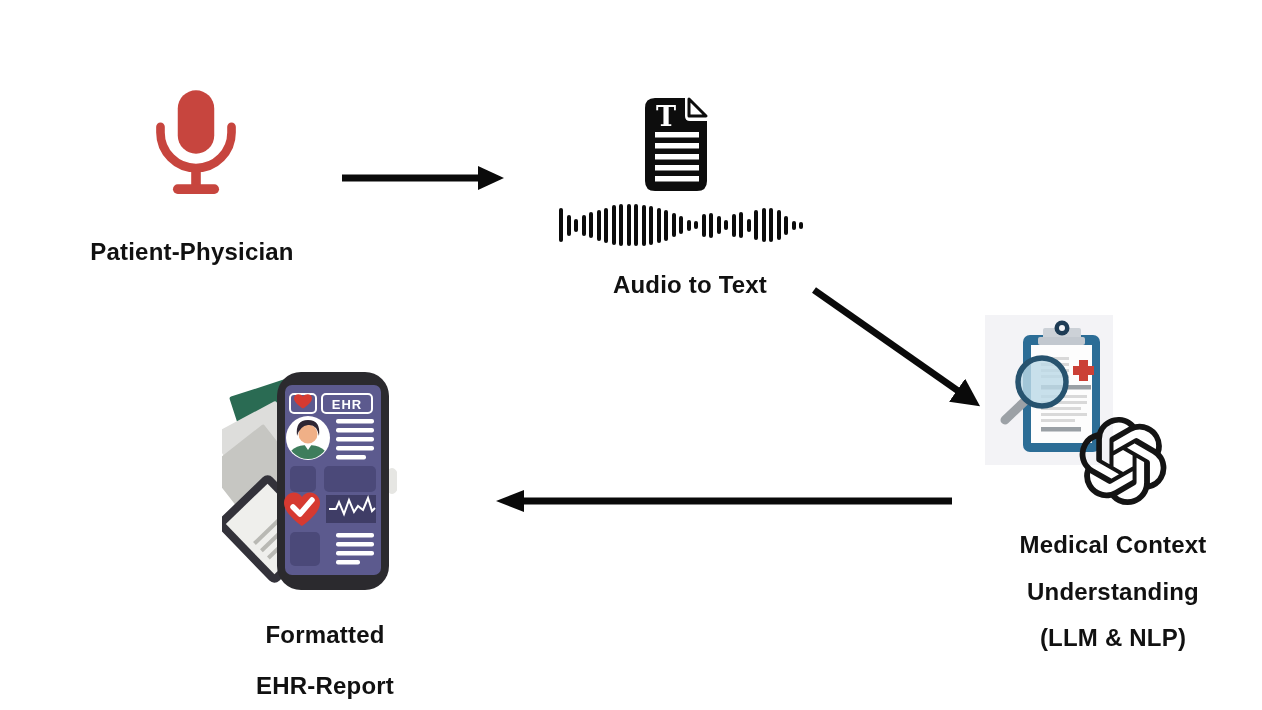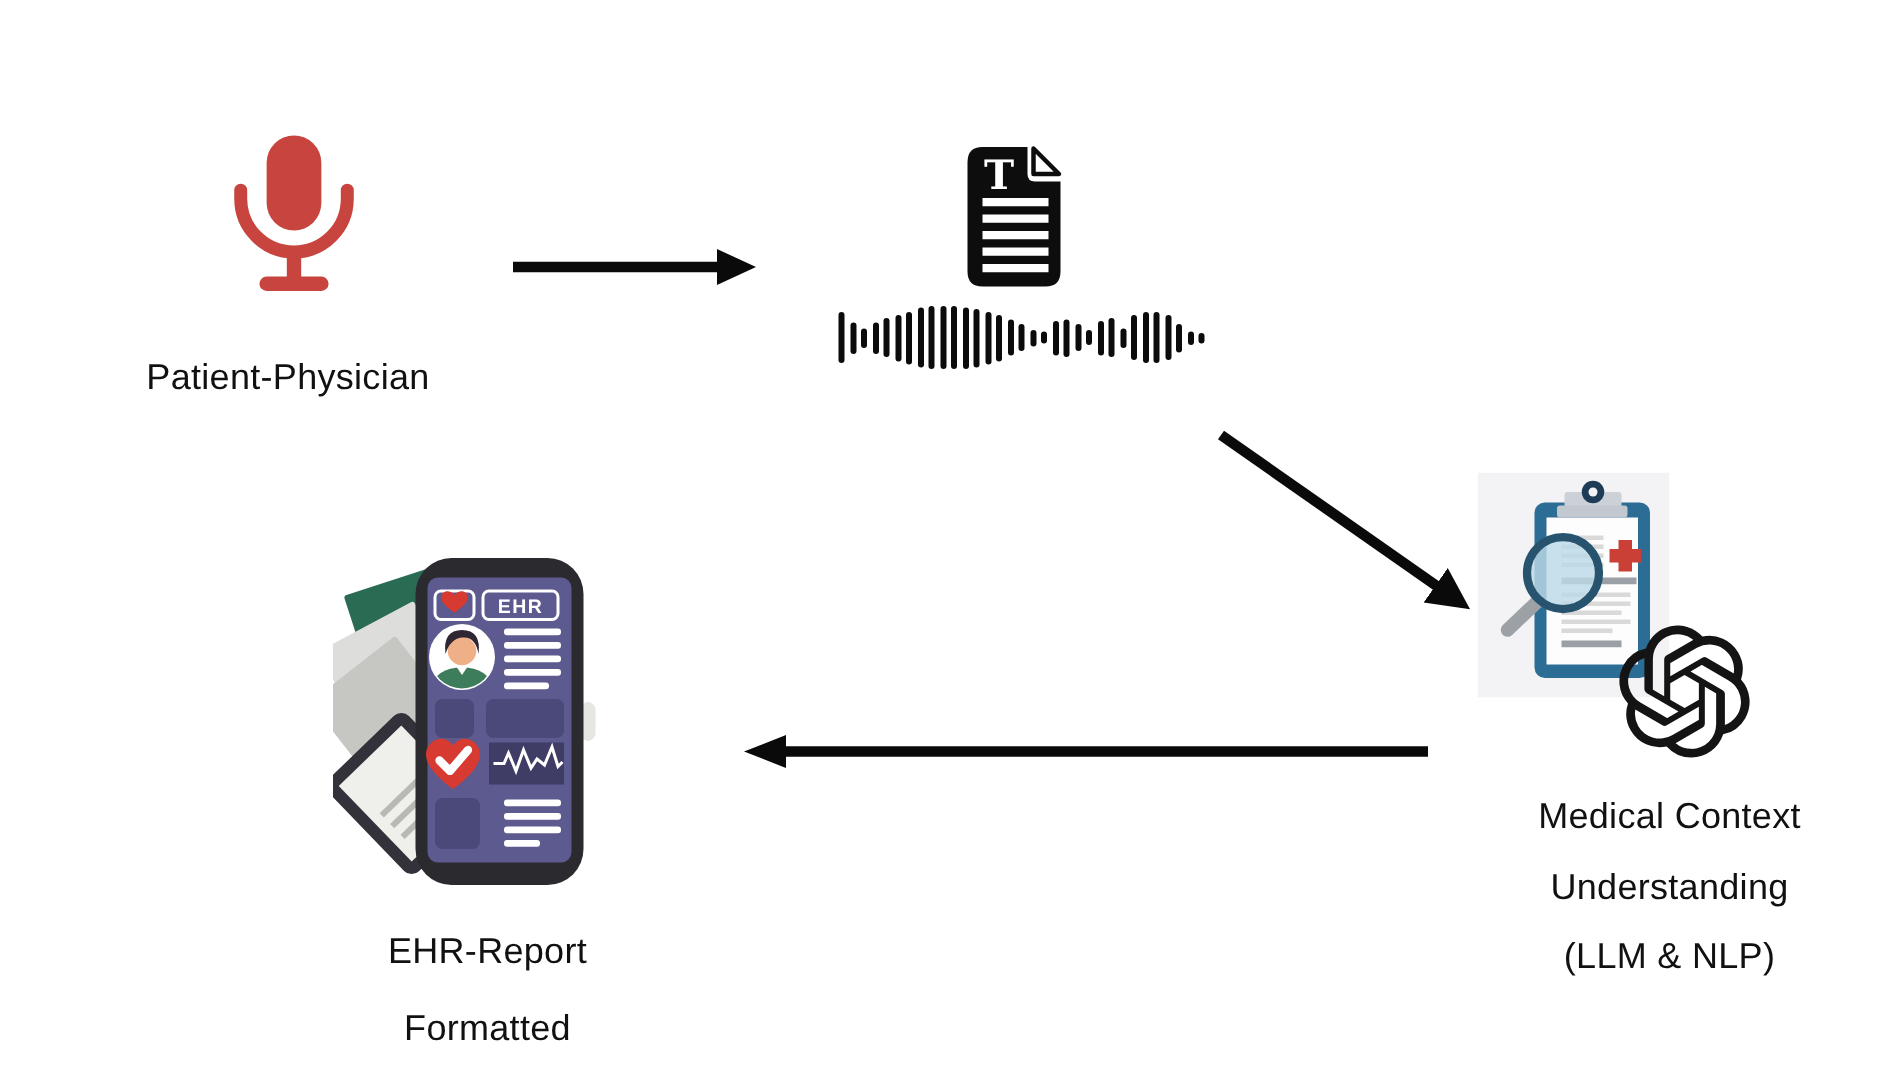--- a/index.html
+++ b/index.html
@@ -1,21 +1,21 @@
 <!DOCTYPE html>
 <html><head>
 <meta charset="utf-8">
 <style>
   html,body{margin:0;padding:0;background:#ffffff;}
   .stage{
     position:relative;width:1262px;height:710px;background:#ffffff;overflow:hidden;
     font-family:"Liberation Sans",sans-serif;
   }
   .label{
-    position:absolute;text-align:center;font-weight:400;color:#111111;
+    position:absolute;text-align:center;font-weight:700;color:#111111;
     font-size:24px;letter-spacing:.2px;
   }
   .label .ln{display:block;}
   .lbl-conversation{left:22px;top:226px;width:340px;line-height:51px;}
   .lbl-audio{left:540px;top:270px;width:300px;line-height:30px;}
   .lbl-medical{left:955px;top:522px;width:316px;line-height:46.5px;}
   .lbl-ehr{left:175px;top:609px;width:300px;line-height:51px;}
   .icon-abs{position:absolute;}
   .waveform{
     position:absolute;left:559px;top:203px;width:250px;height:44px;
@@ -85,20 +85,21 @@
       <div class="wbar" style="height: 13px;"></div>
       <div class="wbar" style="height: 30px;"></div>
       <div class="wbar" style="height: 34px;"></div>
       <div class="wbar" style="height: 34px;"></div>
       <div class="wbar" style="height: 30px;"></div>
       <div class="wbar" style="height: 19px;"></div>
       <div class="wbar" style="height: 9px;"></div>
       <div class="wbar" style="height: 7px;"></div>
     </div>
 
+  <div class="label lbl-audio">Audio to Text</div>
 
   <svg class="icon-abs" style="left:804px;top:282px" width="185" height="130" viewBox="0 0 185 130">
     <defs>
       <marker id="ah2" markerWidth="5" markerHeight="5" refX="1.2" refY="2" orient="auto" markerUnits="strokeWidth">
         <path d="M0,0 L4,2 L0,4 Z" fill="#0a0a0a"></path>
       </marker>
     </defs>
     <line x1="10" y1="8" x2="160" y2="113" stroke="#0a0a0a" stroke-width="7" marker-end="url(#ah2)"></line>
   </svg>
 
@@ -211,17 +212,17 @@
     <rect x="68" y="168" width="30" height="34" rx="5" fill="#4b4979"></rect>
     <g fill="#ffffff">
       <rect x="114" y="169" width="38" height="4.5" rx="2"></rect>
       <rect x="114" y="178" width="38" height="4.5" rx="2"></rect>
       <rect x="114" y="187" width="38" height="4.5" rx="2"></rect>
       <rect x="114" y="196" width="24" height="4.5" rx="2"></rect>
     </g>
   </svg>
 
   <div class="label lbl-ehr">
+    <span class="ln">Formatted</span>
     <span class="ln">EHR-Report</span>
-    <span class="ln">Formatted</span>
   </div>
 
 </div>
 
 </body></html>

